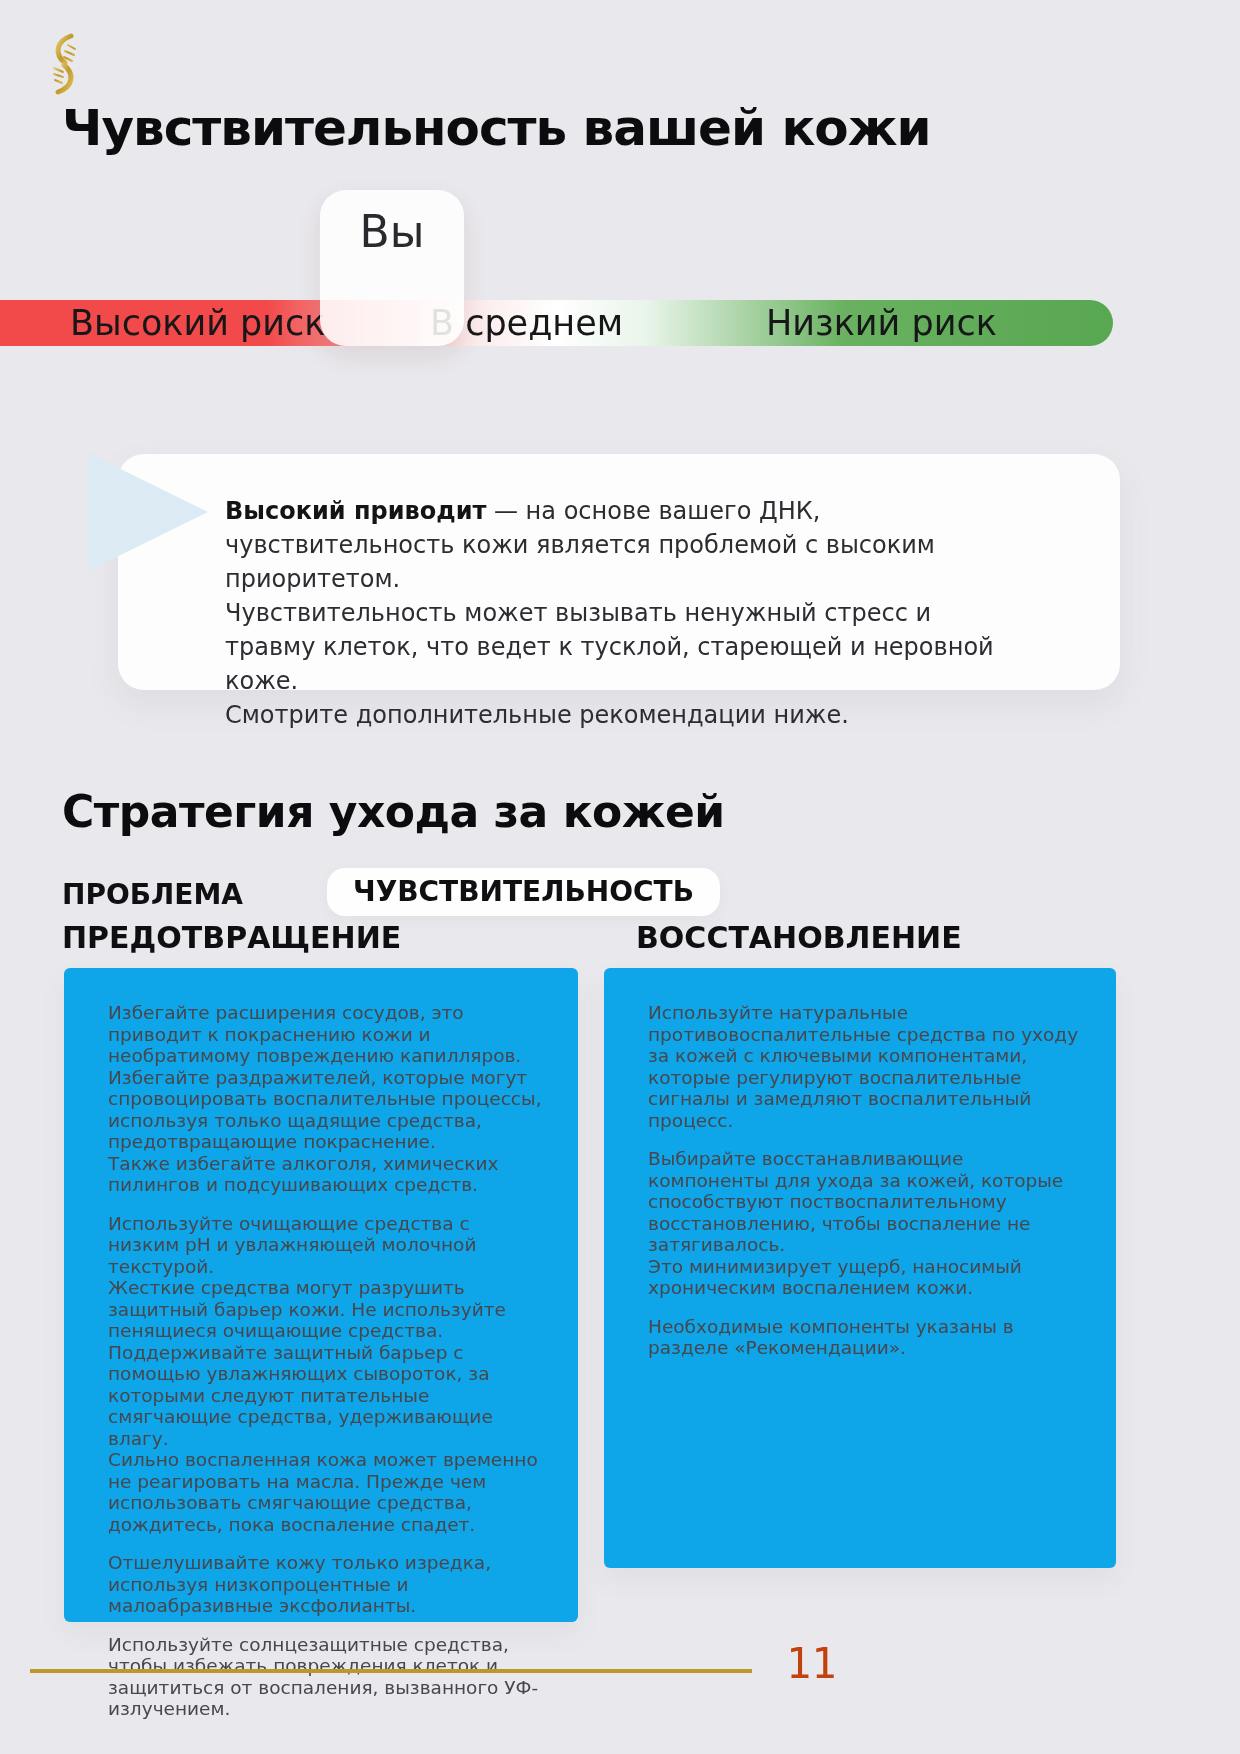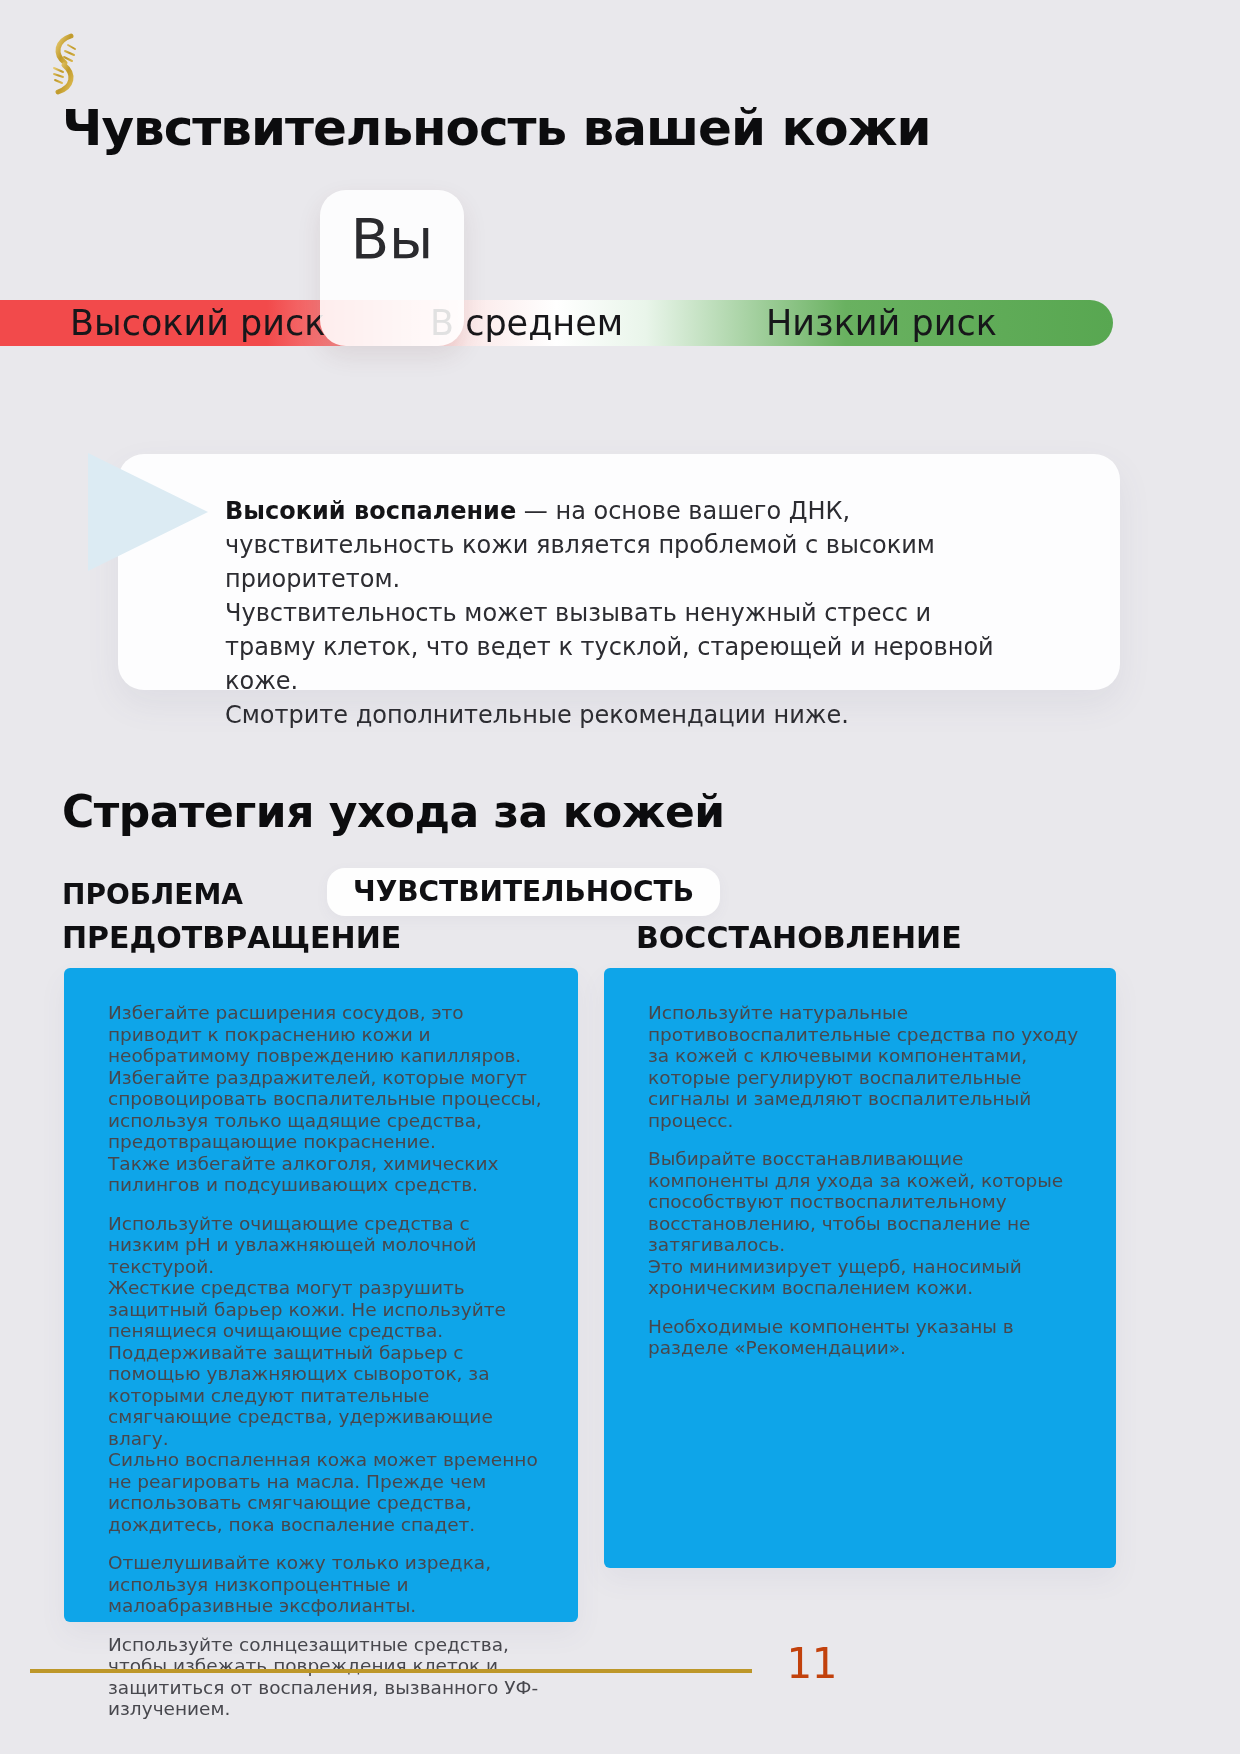--- a/index.html
+++ b/index.html
@@ -18,21 +18,21 @@
                   #e9f5ea 58%,#69b160 76%,#58a751 100%);}
   .bar-label{position:absolute;top:300px;height:46px;line-height:46px;
              font-size:35px;font-weight:500;color:#17171a;}
   .lbl-high{left:70px;}
   .lbl-mid{left:430px;}
   .lbl-low{left:766px;}
   .marker{position:absolute;left:320px;top:190px;width:144px;height:156px;
           background:rgba(255,255,255,0.87);border-radius:26px;
           box-shadow:0 10px 24px rgba(100,50,50,0.10);
           text-align:center;padding-top:16px;box-sizing:border-box;
-          font-size:56px;font-weight:400;color:#2a2a2e;}
+          font-size:44px;font-weight:400;color:#2a2a2e;}
 
   
   .callout{position:absolute;left:118px;top:454px;width:1002px;height:236px;
            background:#fdfdfe;border-radius:26px;box-shadow:0 14px 34px rgba(90,90,130,0.08);}
   .callout-tri{position:absolute;left:88px;top:453px;width:120px;height:118px;}
   .callout-text{position:absolute;left:225px;top:494px;width:790px;
                 font-size:24px;line-height:34px;color:#2c2c31;}
   .callout-text b{font-weight:700;color:#141417;}
   .preline{white-space:pre-line;}
 
@@ -90,21 +90,21 @@
   <div class="bar-label lbl-low">Низкий риск</div>
   <div class="marker">Вы</div>
 
   <div class="callout"></div>
   <div class="callout-tri">
     <svg width="120" height="118" viewBox="0 0 120 118" xmlns="http://www.w3.org/2000/svg">
       <polygon points="0,0 120,59 0,118" fill="#dcebf3"></polygon>
     </svg>
   </div>
   <div class="callout-text">
-    <b>Высокий воспаление</b><span class="preline"> — на основе вашего ДНК, чувствительность кожи является проблемой с высоким приоритетом.
+    <b>Высокий приводит</b><span class="preline"> — на основе вашего ДНК, чувствительность кожи является проблемой с высоким приоритетом.
 Чувствительность может вызывать ненужный стресс и травму клеток, что ведет к тусклой, стареющей и неровной коже.
 Смотрите дополнительные рекомендации ниже.</span>
   </div>
 
   <div class="h2">Стратегия ухода за кожей</div>
 
   <div class="problem-label">ПРОБЛЕМА</div>
   <div class="problem-pill">ЧУВСТВИТЕЛЬНОСТЬ</div>
 
   <div class="col-header left">ПРЕДОТВРАЩЕНИЕ</div>

